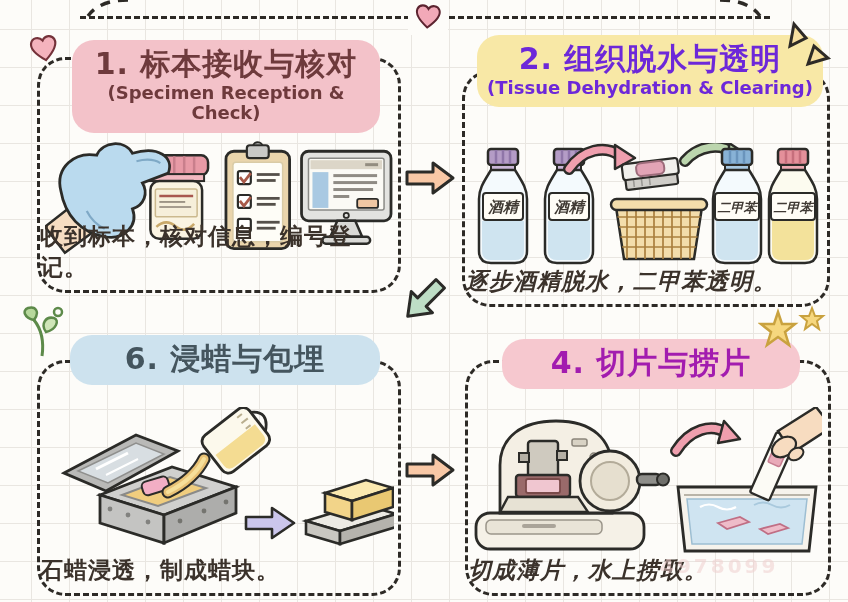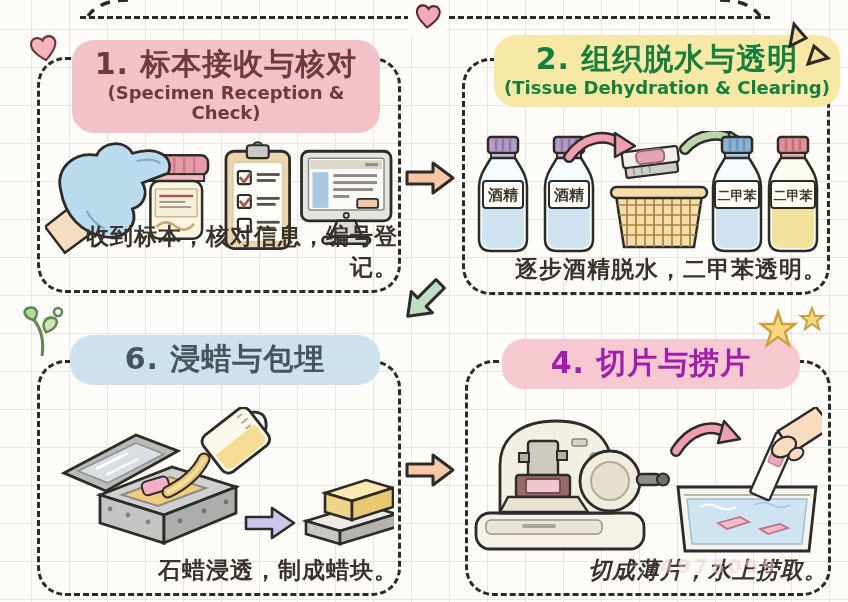--- a/index.html
+++ b/index.html
@@ -11,31 +11,31 @@
       linear-gradient(90deg,#e9e6e1 1.5px, transparent 1.5px);
     background-size:38px 38px;
     background-position:-7px -9px;
     font-family:"DejaVu Sans","Liberation Sans",sans-serif;
   }
   .top-dash{position:absolute;left:80px;top:16px;width:690px;border-top:3.5px dashed #2d2a26;}
   .heart-wrap{position:absolute;left:408px;top:-3px;width:40px;height:38px;background:#fdfcf9;
     display:flex;align-items:center;justify-content:center;}
   .panel{position:absolute;border:3.5px dashed #2d2a26;border-radius:28px;}
   .panel1{left:37px;top:57px;width:358px;height:230px;}
-  .panel2{left:462px;top:58px;width:362px;height:231px;}
+  .panel2{left:462px;top:70px;width:362px;height:231px;font-style:italic;}
   .panel3{left:37px;top:360px;width:358px;height:230px;font-family:Liberation Serif, serif;}
   .panel4{left:465px;top:360px;width:360px;height:230px;font-style:italic;}
   .pill{position:absolute;border-radius:22px;text-align:center;padding:7px 6px 9px 6px;z-index:3;}
   .pill .cn{font-size:30px;font-weight:bold;line-height:1.12;letter-spacing:1px;}
   .pill .en{font-size:18px;font-weight:bold;line-height:1.15;margin-top:2px;}
   .pill1{left:72px;top:40px;width:296px;background:#f3c2c9;color:#6e3a3c;text-align:center;}
-  .pill2{left:477px;top:35px;width:334px;background:#f8e8a6;color:#15803d;margin-left:17px;}
+  .pill2{left:477px;top:35px;width:334px;background:#f8e8a6;color:#6d28d9;}
   .pill3{left:70px;top:335px;width:298px;background:#cde2ee;color:#44555e;}
   .pill4{left:502px;top:339px;width:286px;background:#f6c8cf;color:#a21caf;}
-  .caption{position:absolute;left:0;right:0;bottom:7px;text-align:right;
+  .caption{position:absolute;left:0;right:0;bottom:7px;text-align:left;
     font-size:23px;font-weight:bold;color:#3b322b;letter-spacing:1px;z-index:2;}
   .art{position:absolute;left:5px;top:72px;width:348px;height:124px;z-index:1;}
   .art2{position:absolute;left:4px;top:70px;width:352px;height:126px;z-index:1;}
   .art34{position:absolute;left:4px;top:44px;width:350px;height:152px;z-index:1;}
   .arrow-box{position:absolute;z-index:4;}
   .rot135{transform:rotate(135deg);}
   .decor{position:absolute;z-index:5;}
   .watermark{position:absolute;left:638px;top:554px;z-index:6;font-size:20px;font-weight:bold;
     letter-spacing:3px;color:rgba(238,205,205,0.55);margin-left:22px;}
 </style>

